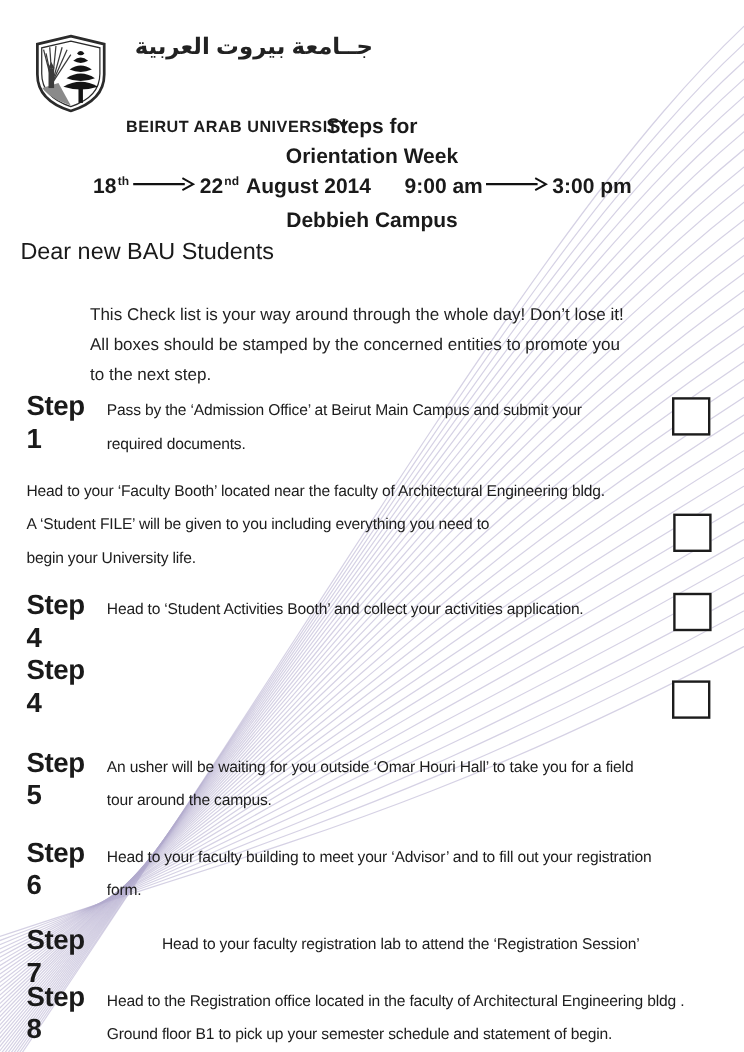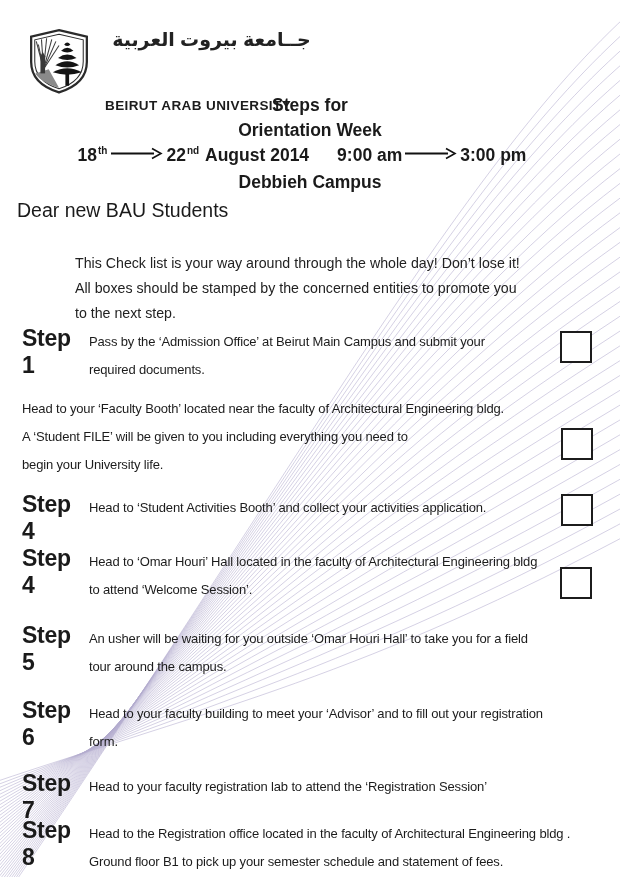--- a/index.html
+++ b/index.html
@@ -31,21 +31,21 @@
   .greeting{left:17px;top:198px;font-weight:normal;font-size:19.5px;line-height:24.5px;text-align:right;}
 
   
   .intro{left:75px;top:251px;font-size:14.2px;line-height:25px;color:#222;}
 
   
   .step{position:absolute;left:22px;right:0;display:flex;align-items:baseline;z-index:2;}
   .step-label{font-size:23px;font-weight:bold;width:67px;flex:none;letter-spacing:-.3px;}
   .step-lines{font-size:13px;line-height:28px;letter-spacing:-.15px;white-space:nowrap;color:#1c1c1c;}
   .s1{top:325px;} .s2{top:395px;} .s3{top:491px;} .s4{top:545px;}
-  .s5{top:622px;} .s6{top:697px;} .s7{top:770px;} .s8{top:817px;}
+  .s5{top:622px;} .s6{top:697px;} .s7{top:770px;gap:46px;} .s8{top:817px;}
 
   
   .checkbox{position:absolute;width:28px;height:28px;border:2px solid #1c1c1c;
             background:#fff;z-index:3;}
   .cb1{left:560px;top:331px;}
   .cb2{left:561px;top:428px;}
   .cb3{left:561px;top:494px;}
   .cb4{left:560px;top:567px;}
 </style>
 </head>
@@ -163,24 +163,20 @@
 
 <div class="step s3">
   <div class="step-label">Step 4</div>
   <div class="step-lines">
     <div>Head to ‘Student Activities Booth’ and collect your activities application.</div>
   </div>
 </div>
 
 <div class="step s4">
   <div class="step-label">Step 4</div>
-  <div class="step-lines">
-    <div>Head to ‘Omar Houri’ Hall located in the faculty of Architectural  Engineering bldg</div>
-    <div>to attend ‘Welcome Session’.</div>
-  </div>
 </div>
 
 <div class="step s5">
   <div class="step-label">Step 5</div>
   <div class="step-lines">
     <div>An usher will be waiting for you outside ‘Omar Houri Hall’ to take you for a field</div>
     <div>tour around the campus.</div>
   </div>
 </div>
 
@@ -196,20 +192,20 @@
   <div class="step-label">Step 7</div>
   <div class="step-lines">
     <div>Head to your faculty registration lab to attend the ‘Registration Session’</div>
   </div>
 </div>
 
 <div class="step s8">
   <div class="step-label">Step 8</div>
   <div class="step-lines">
     <div>Head to the Registration office located in the faculty of Architectural  Engineering bldg .</div>
-    <div>Ground floor B1 to pick up your semester schedule and statement of fees.</div>
+    <div>Ground floor B1 to pick up your semester schedule and statement of begin.</div>
   </div>
 </div>
 
 <div class="checkbox cb1"></div>
 <div class="checkbox cb2"></div>
 <div class="checkbox cb3"></div>
 <div class="checkbox cb4"></div>
 
 </body></html>

